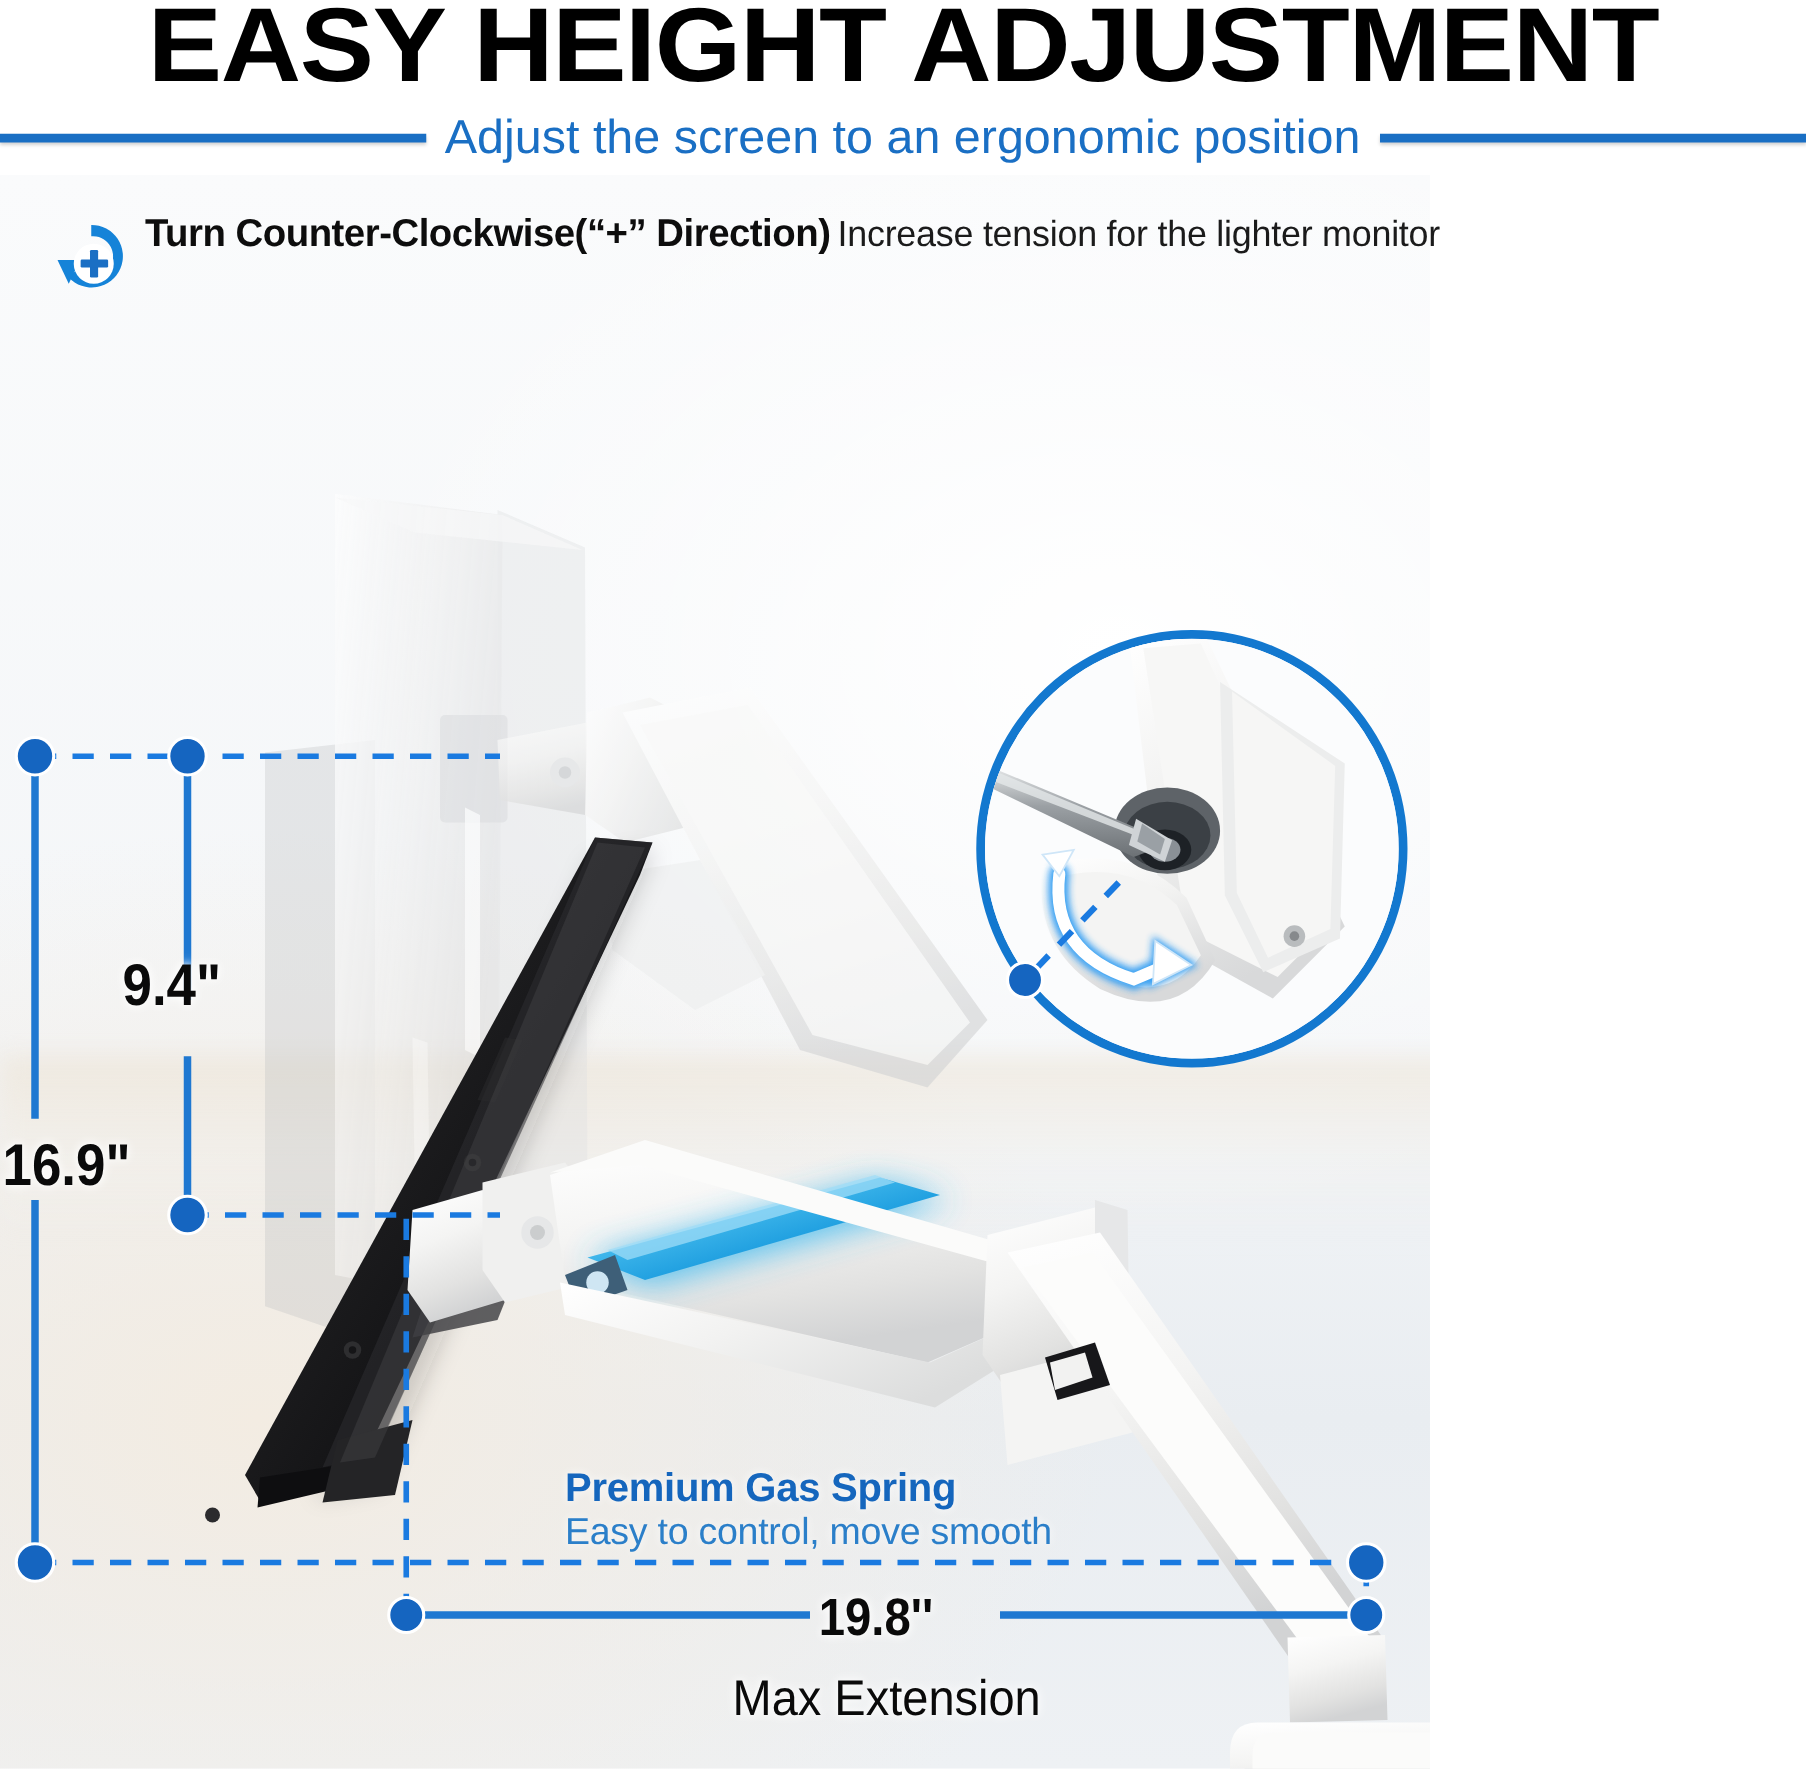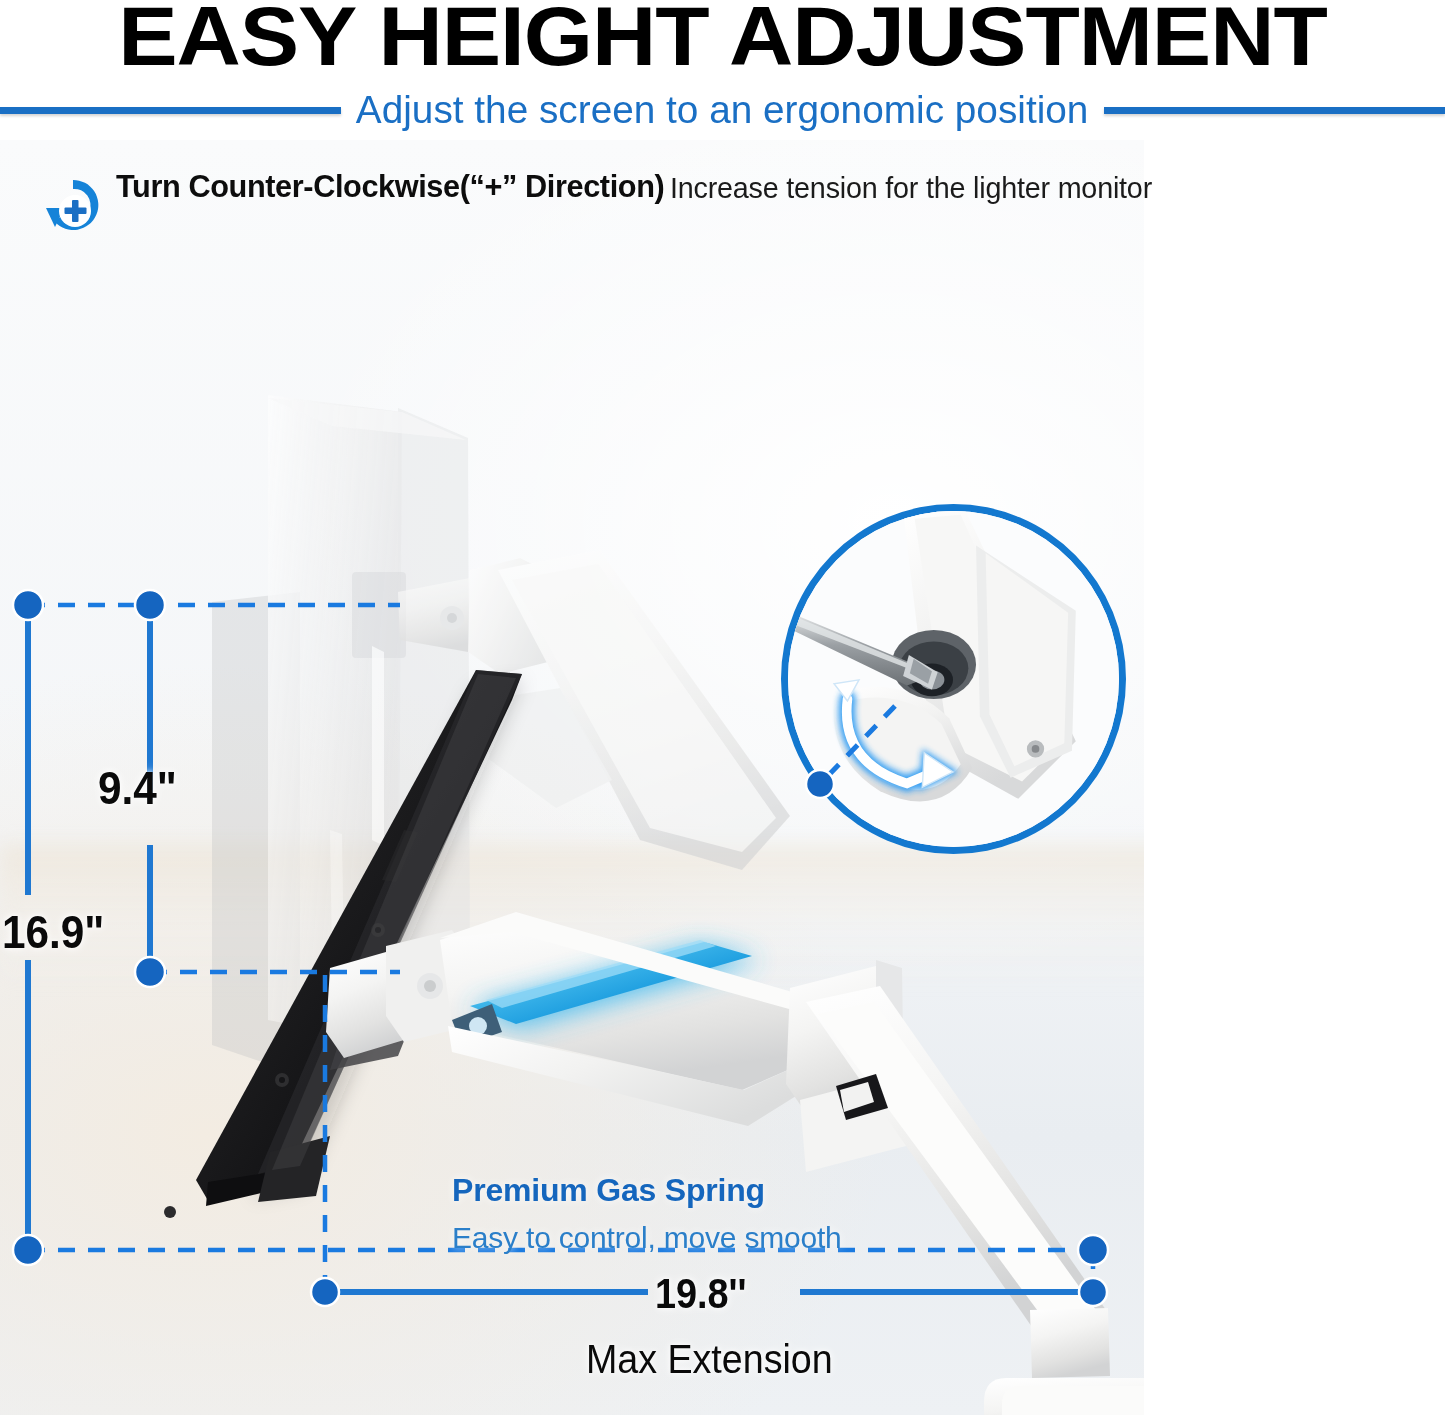--- a/index.html
+++ b/index.html
@@ -107,21 +107,21 @@
   .feature{
     position:absolute;left:452px;top:1032px;z-index:35;
     display:flex;flex-direction:column;align-items:flex-start;
   }
   .feature-head{
     font-size:32px;font-weight:bold;color:#1566bd;white-space:nowrap;
     letter-spacing:-.2px;text-shadow:0 0 8px rgba(255,255,255,.9);
   }
   .feature-sub{
     font-size:30px;font-weight:normal;color:#2b7fc9;white-space:nowrap;
-    margin-top:12px;letter-spacing:-.2px;text-shadow:0 0 8px rgba(255,255,255,.9);
+    margin-top:0;letter-spacing:-.2px;text-shadow:0 0 8px rgba(255,255,255,.9);
   }
 </style>
 </head>
 <body>
 
 <div class="page">
 
   <div class="scene">
     <div class="bg"></div>
     <div class="deskline"></div>

